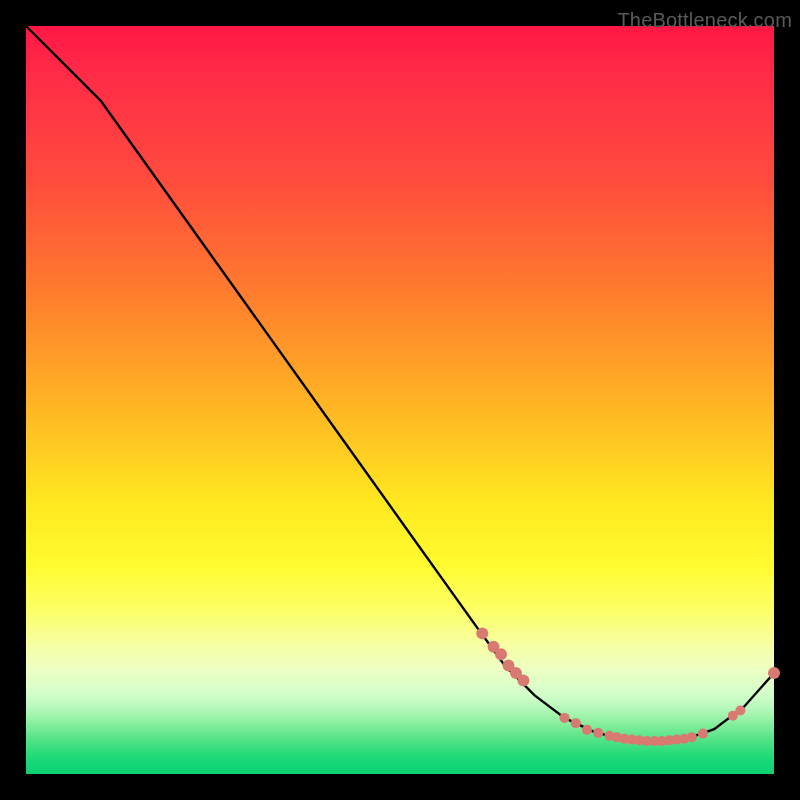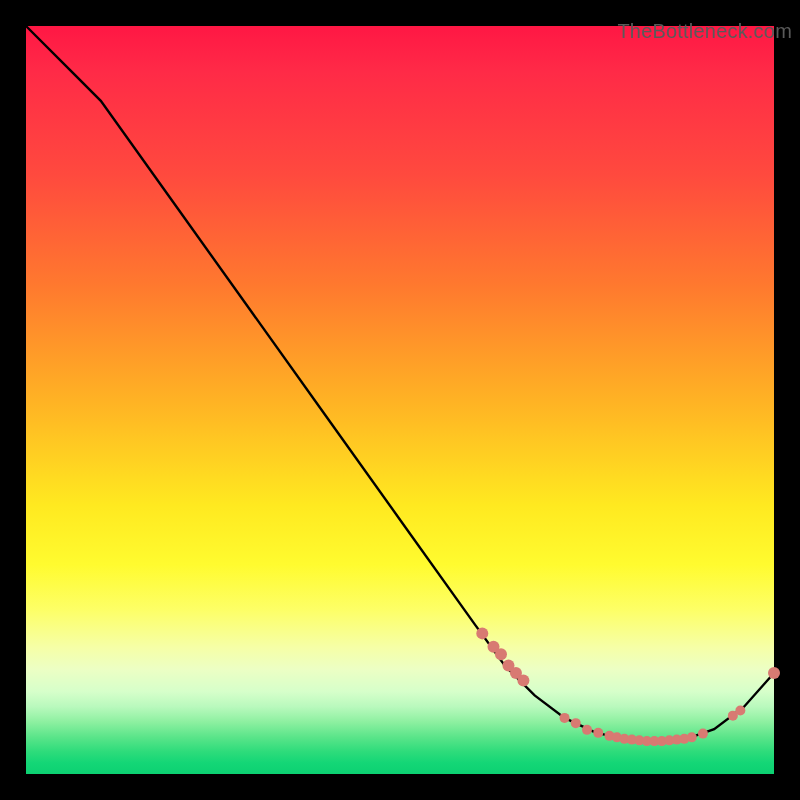--- a/index.html
+++ b/index.html
@@ -40,21 +40,21 @@
       #b9f9bd 91%,
       #8ef0a1 93%,
       #5ce58a 95%,
       #2edc7b 97%,
       #14d676 98.5%,
       #0cd172 100%
     );
   }
   .watermark {
     position: absolute;
-    top: 20px;
+    top: 9px;
     right: 8px;
     font-size: 20px;
     font-weight: 500;
     color: #5a5a5a;
     letter-spacing: 0.2px;
     user-select: none;
   }
   svg.curve {
     position: absolute;
     left: 26px;

